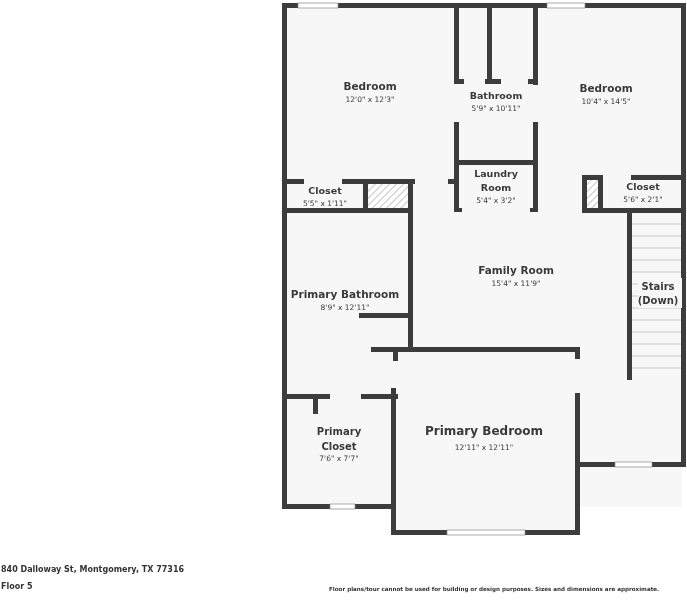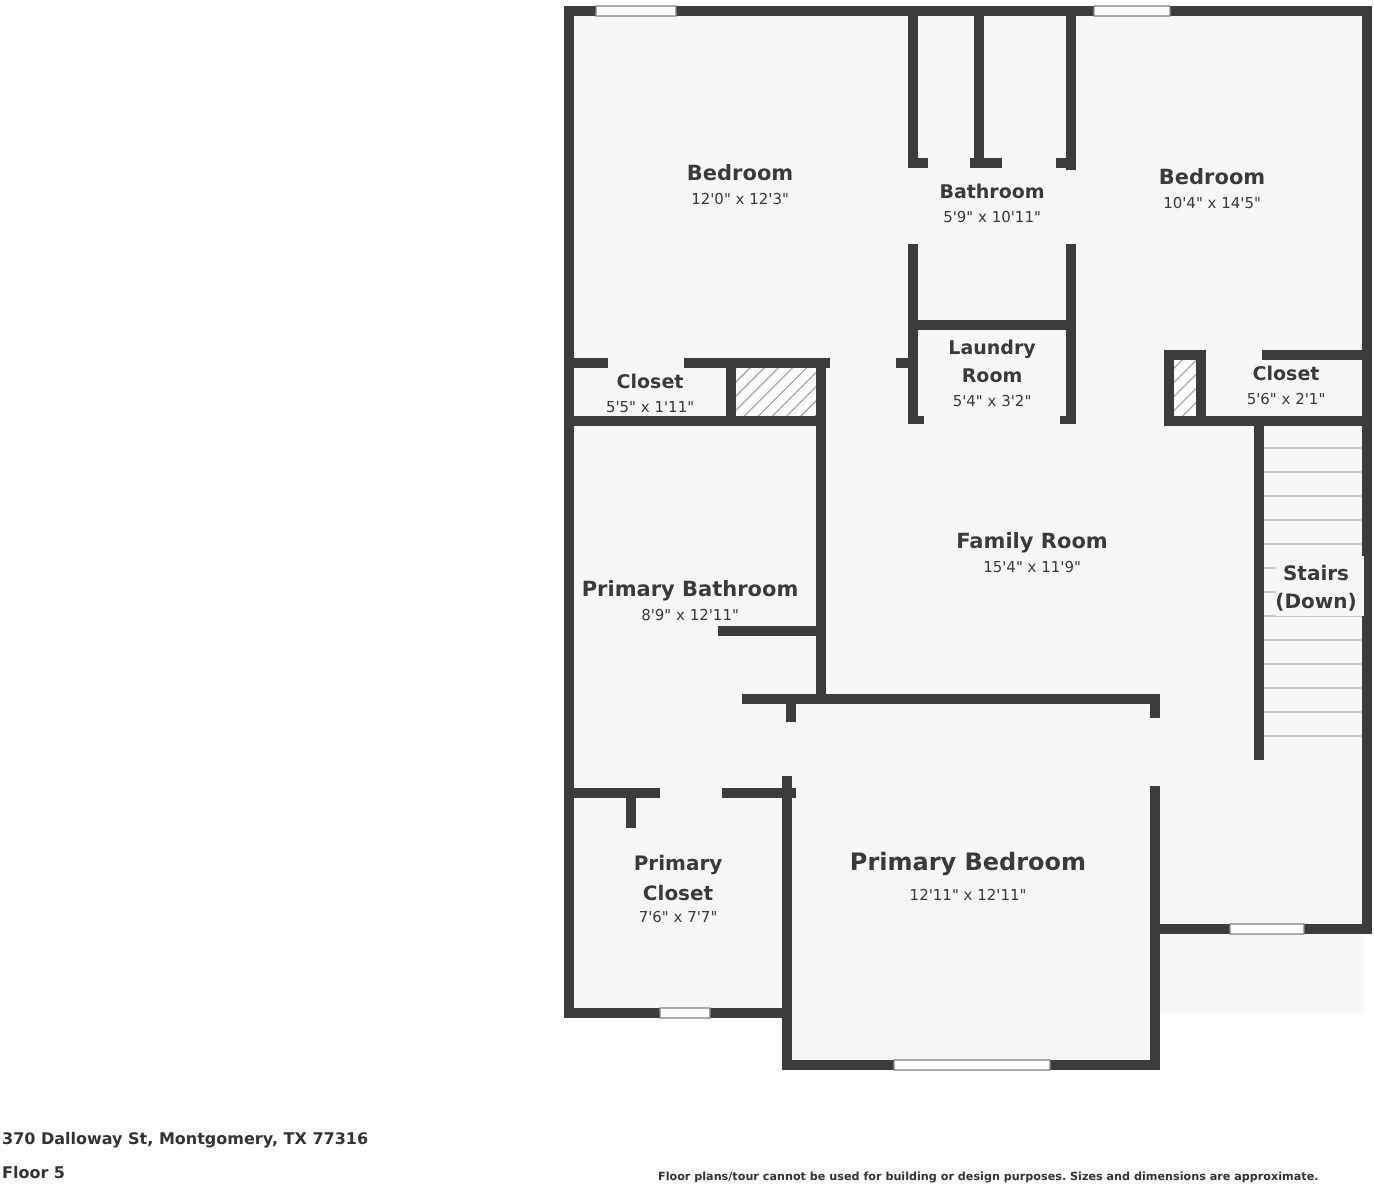--- a/index.html
+++ b/index.html
@@ -152,15 +152,15 @@
   <text class="room-dim" x="345" y="310" font-size="7.5">8'9" x 12'11"</text>
 
   <text class="room-name" x="339" y="435" font-size="10">Primary</text>
   <text class="room-name" x="339" y="450" font-size="10">Closet</text>
   <text class="room-dim" x="339" y="461" font-size="7.5">7'6" x 7'7"</text>
 
   <text class="room-name" x="484" y="435" font-size="12">Primary Bedroom</text>
   <text class="room-dim" x="484" y="450" font-size="7.5">12'11" x 12'11"</text>
 </svg>
 
-<div id="addr" class="footer">370 Dalloway St, Montgomery, TX 77316</div>
+<div id="addr" class="footer">840 Dalloway St, Montgomery, TX 77316</div>
 <div id="floor" class="footer">Floor 5</div>
 <div id="disclaimer" class="footer">Floor plans/tour cannot be used for building or design purposes. Sizes and dimensions are approximate.</div>
 
 </body></html>

